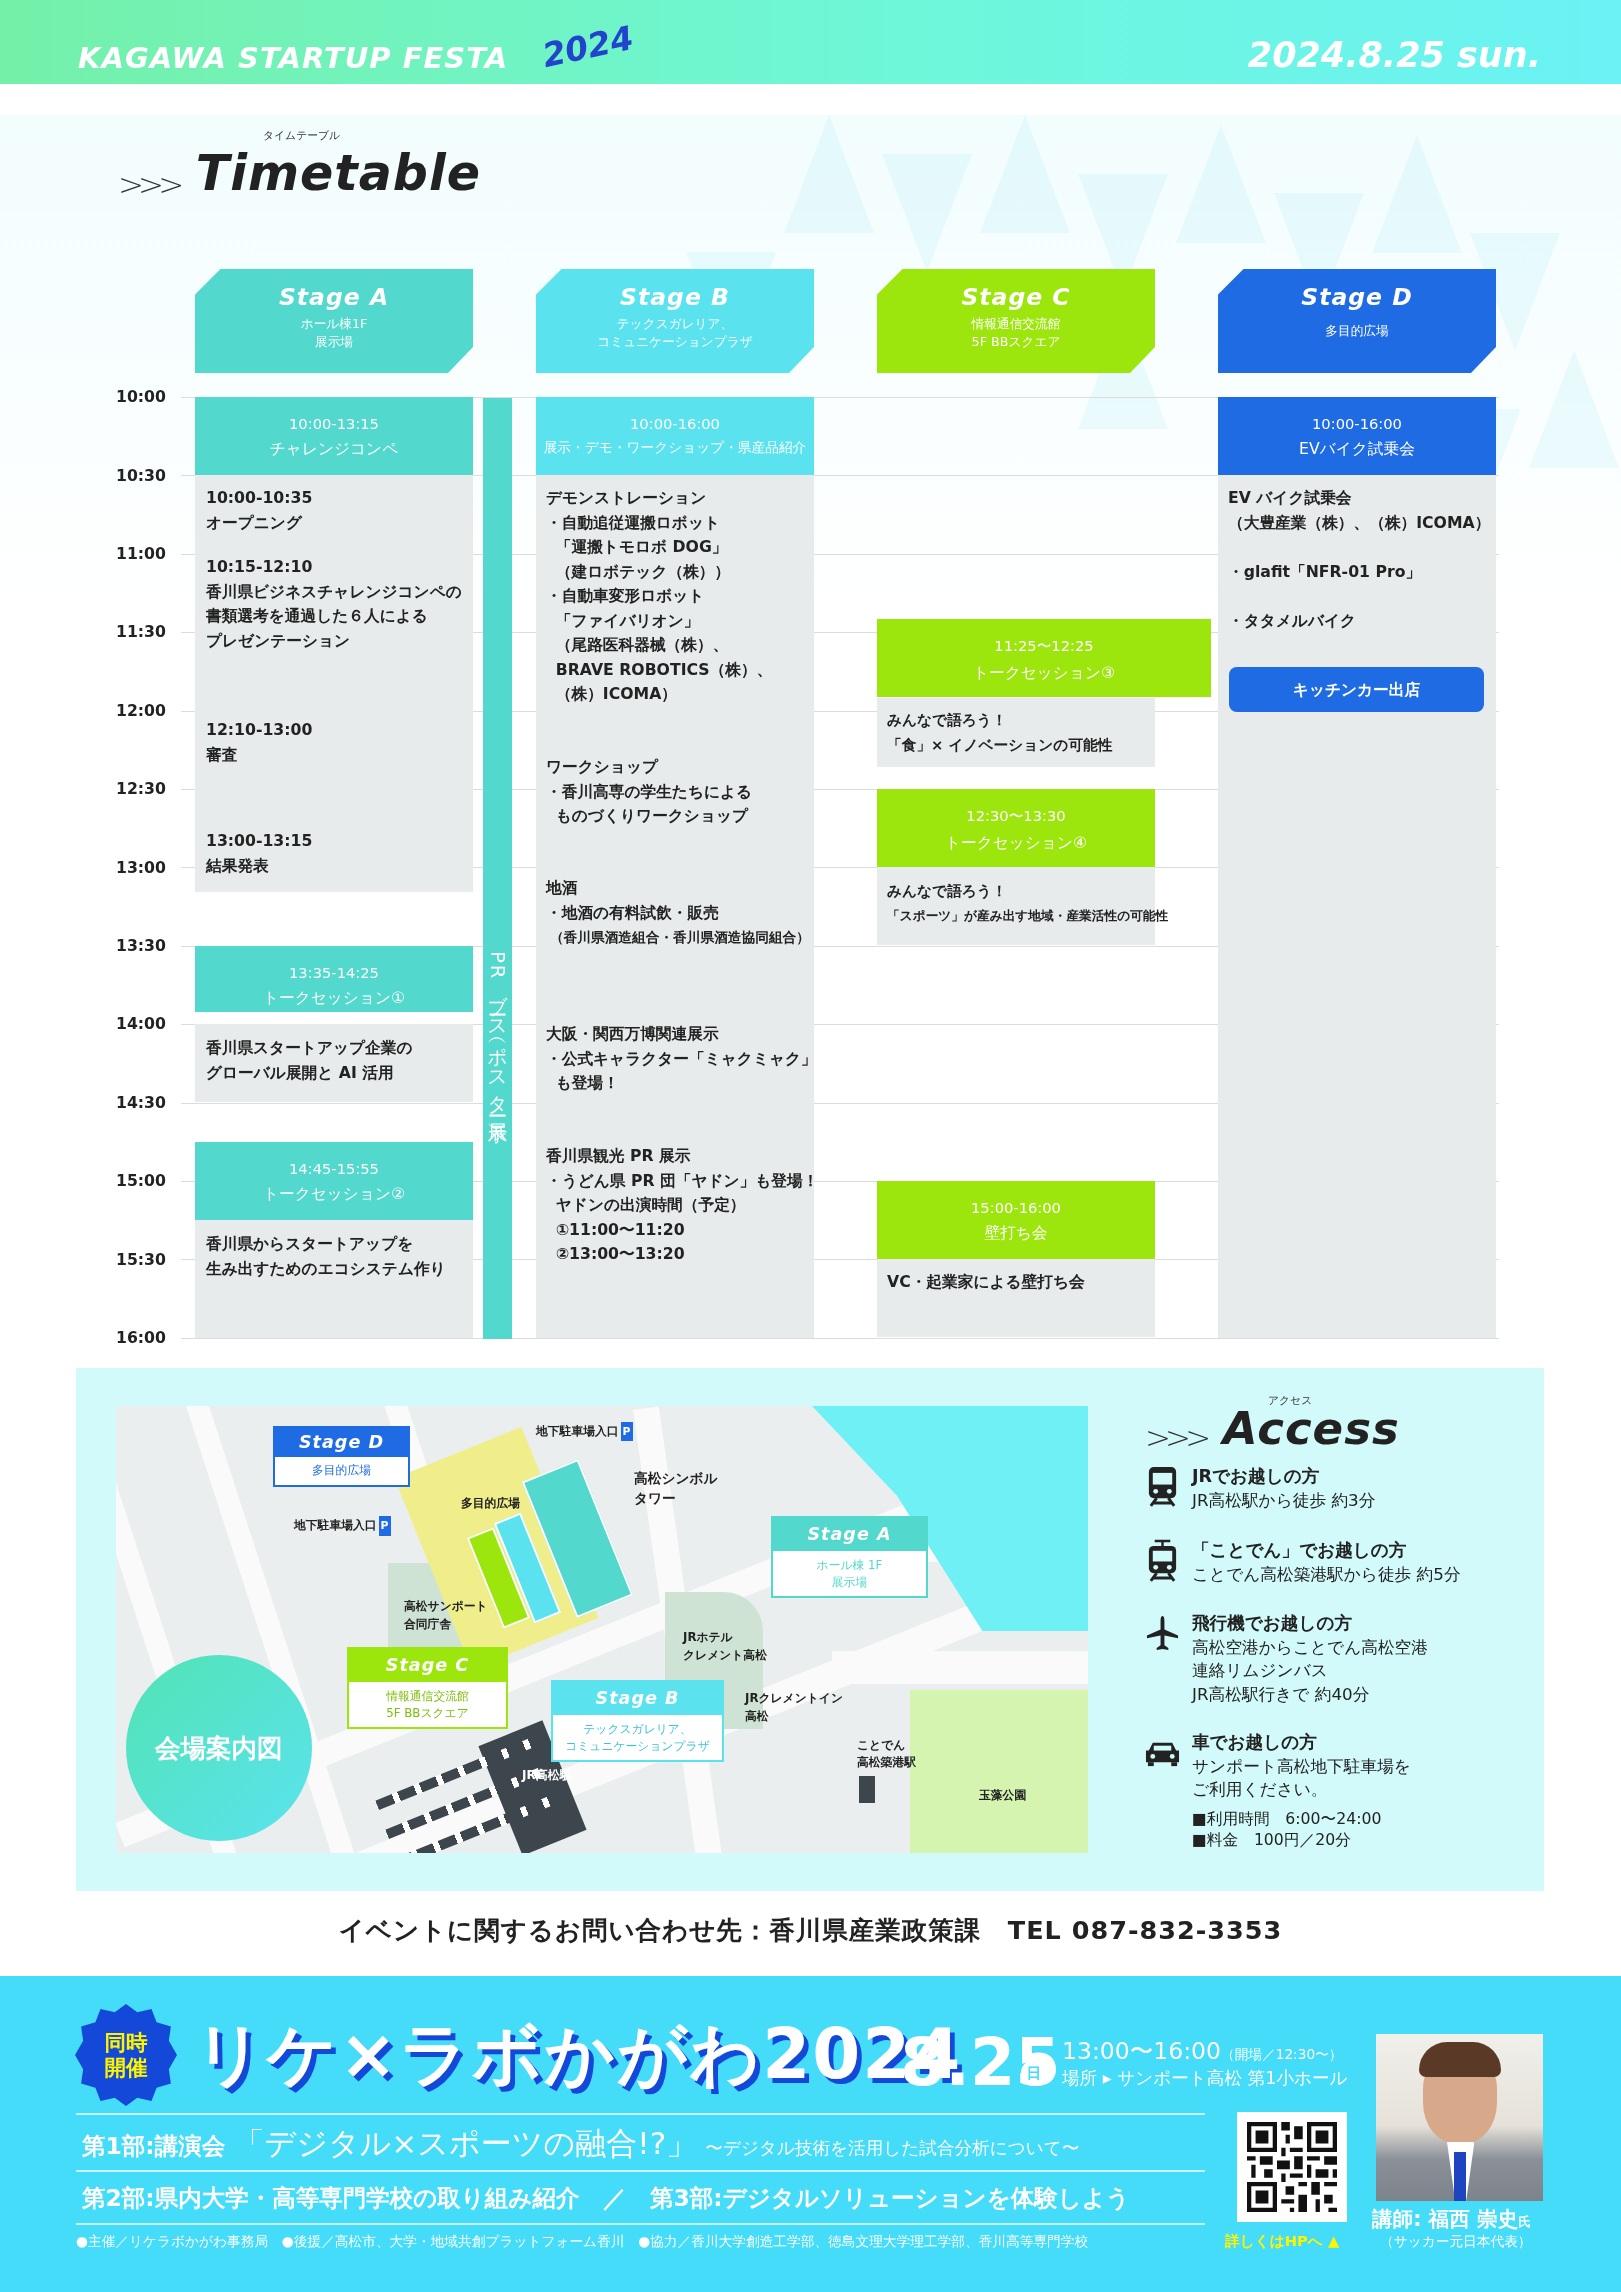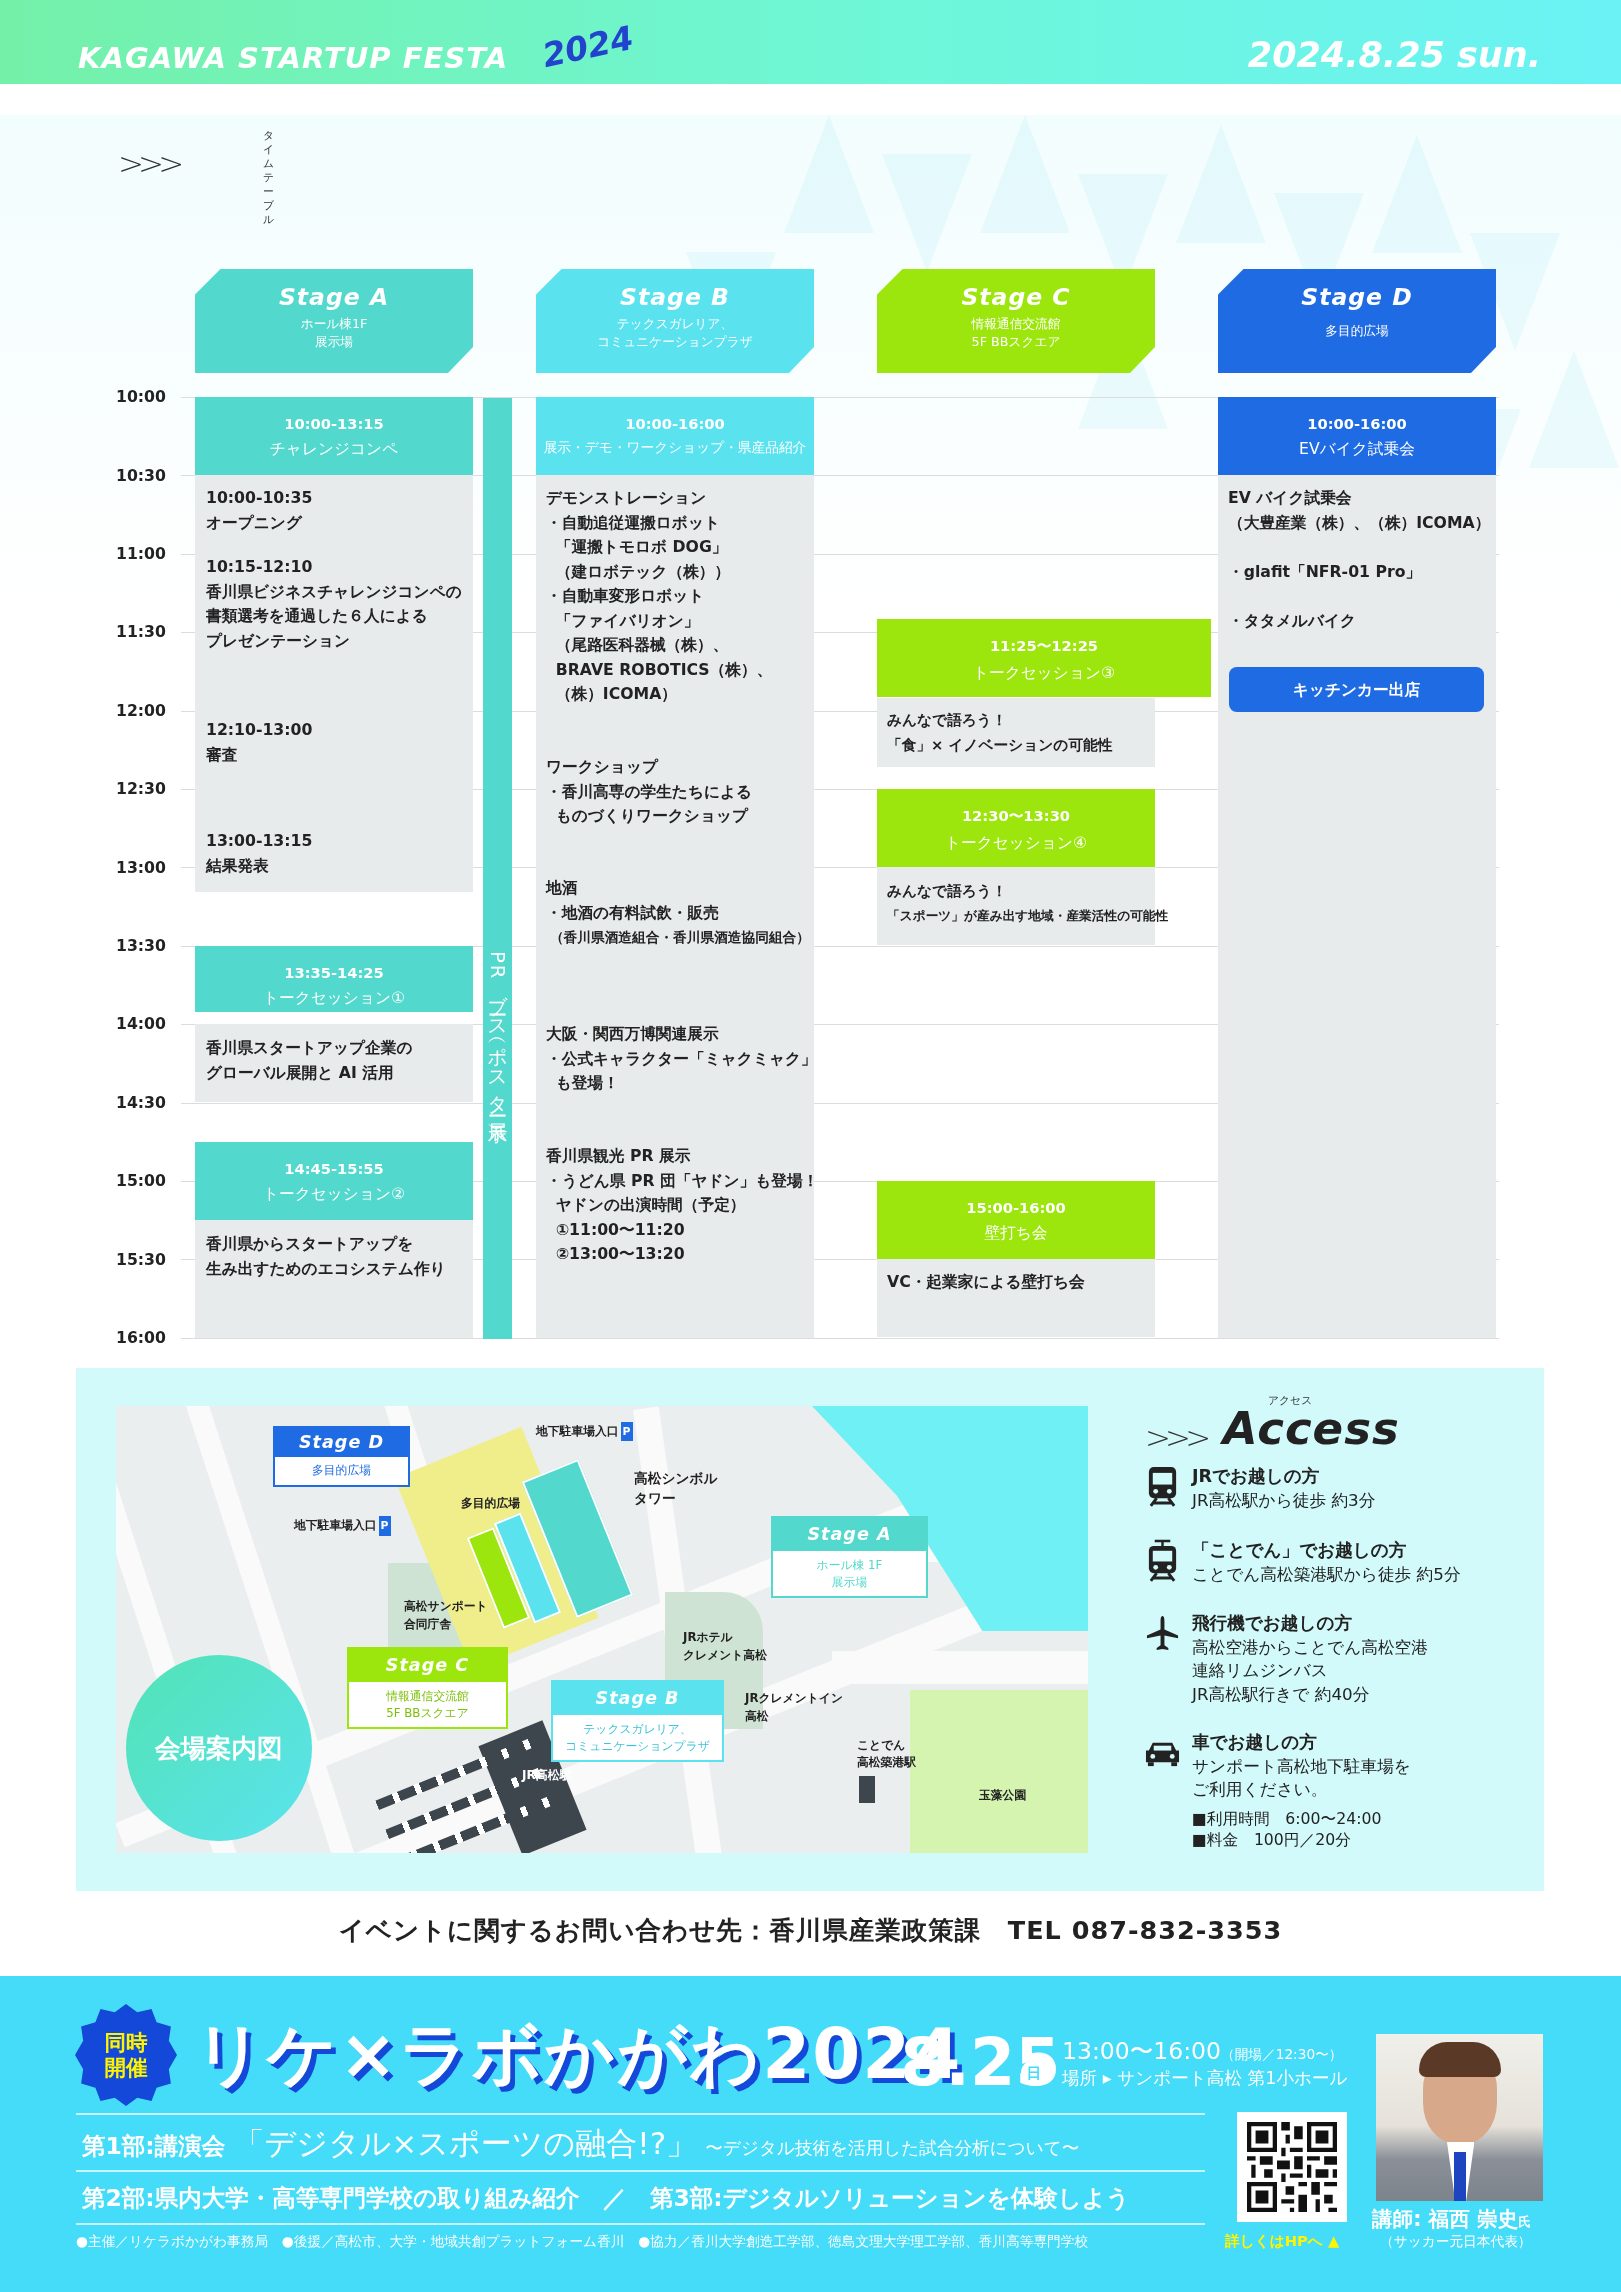--- a/index.html
+++ b/index.html
@@ -21,21 +21,21 @@
 .note{left:116px;top:200px;width:1411px;font-size:12.7px;line-height:21.6px;color:#333}
 
 .stg{position:absolute;top:269px;width:278px;height:104px;color:#fff;text-align:center;clip-path:polygon(25.5px 0,100% 0,100% 78px,253px 100%,0 100%,0 25.5px)}
 .stg .n{font-size:23.5px;font-weight:bold;font-style:italic;margin-top:13.7px;letter-spacing:1px}
 .stg .s{font-size:12.7px;line-height:18.6px;margin-top:3.9px}
 
 .tl{position:absolute;left:116px;font-size:15.7px;font-weight:bold;color:#222}
 .gl{position:absolute;left:181px;width:1318px;height:1px;background:#dcdcdc}
 .col-bg{position:absolute;background:#e8ebec}
 .blk{position:absolute;color:#fff;text-align:center}
-.blk .t{font-size:14.7px;font-weight:bold;margin-top:17.6px}
+.blk .t{font-size:14.7px;font-weight:normal;margin-top:17.6px}
 .blk .l{font-size:15.7px;margin-top:7.8px}
 .txt{position:absolute;font-size:15.7px;font-weight:bold;line-height:24.5px;color:#222}
 .txt .sm{font-size:13.7px}
 .pr{position:absolute;left:483px;top:398px;width:29px;height:941px;background:#52d8cc;color:#fff;font-size:19.6px;writing-mode:vertical-rl;text-align:center;line-height:29px;padding-top:328px;letter-spacing:2px}
 .kitchen{position:absolute;left:1229px;top:667px;width:255px;height:45px;background:#1f6be3;border-radius:7.8px;color:#fff;font-size:15.7px;font-weight:bold;text-align:center;line-height:45px}
 
 #acc{left:76px;top:1368px;width:1468px;height:523px;background:#d2fafa}
 #map{left:116px;top:1406px;width:972px;height:447px;background:#ebeeef;overflow:hidden}
 .road{position:absolute;background:#fafafa}
 .mlabel{position:absolute;font-size:13.7px;font-weight:bold;color:#222;line-height:19.6px}
@@ -89,20 +89,21 @@
   <div class="tri" style="left:1529px;top:235px"></div>
     <div class="tri" style="left:1431px;top:294px;transform:rotate(180deg)"></div>
   <div class="tri" style="left:1078px;top:196px"></div>
     <div class="tri" style="left:686px;top:137px;transform:rotate(180deg)"></div>
 </div>
 
 <div class="abs" style="left:118px;top:145px">
   <span class="ruby" style="left:145px;top:-15.7px">タイムテーブル</span>
   <div class="sec-head">
     <span class="chev">&gt;&gt;&gt;</span>
+    <span class="big-title">Timetable</span>
   </div>
 </div>
 <div class="abs note">
 </div>
 
 <div class="stg" style="left:195px;background:#52d8cc">
   <div class="n">Stage A</div>
   <div class="s">ホール棟1F</div>
   <div class="s" style="margin-top:0">展示場</div>
 </div>

